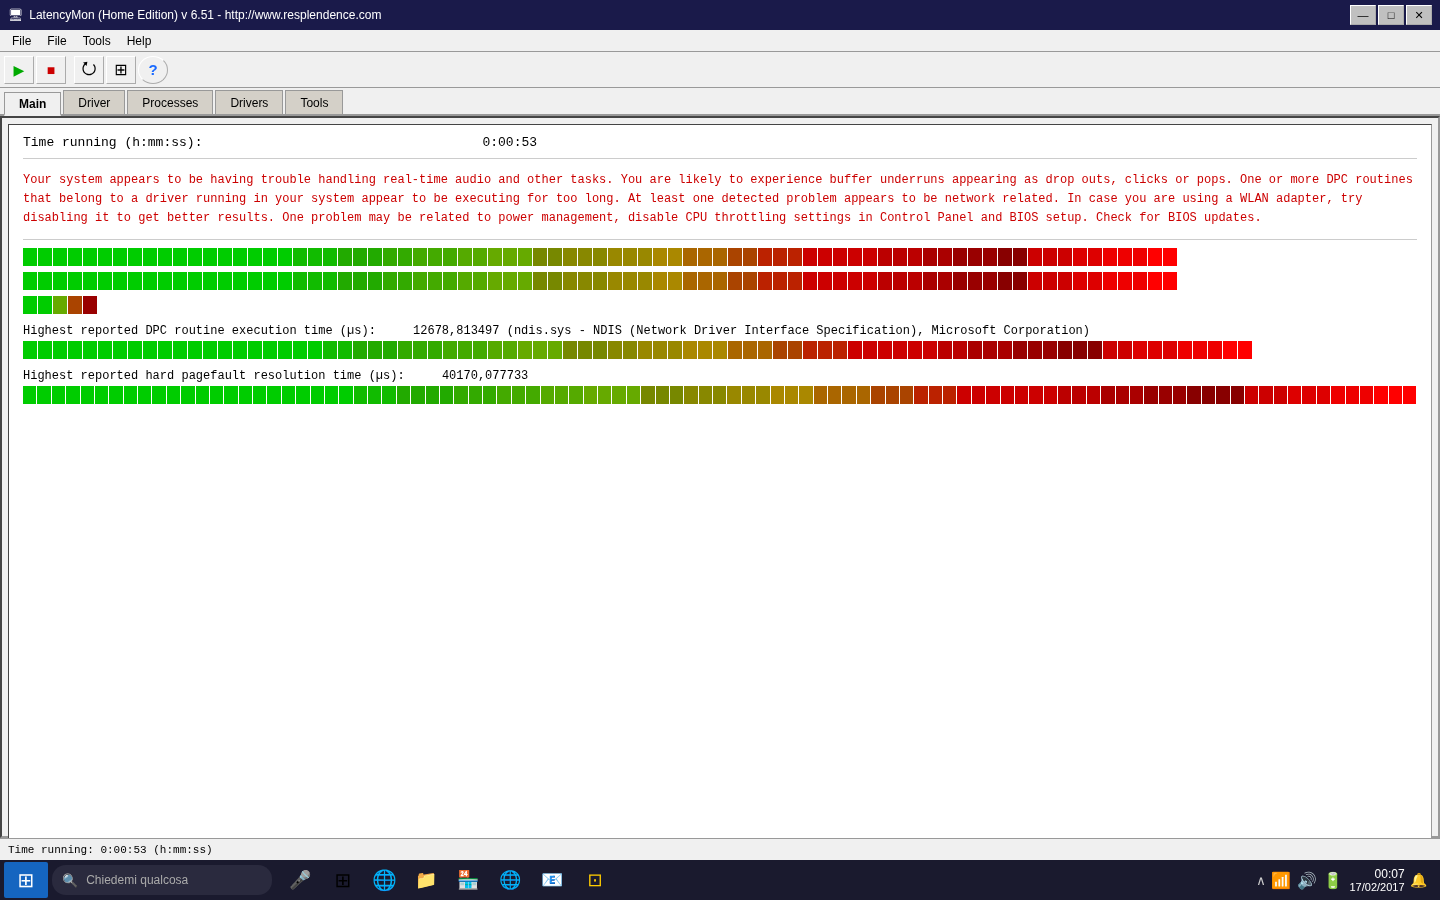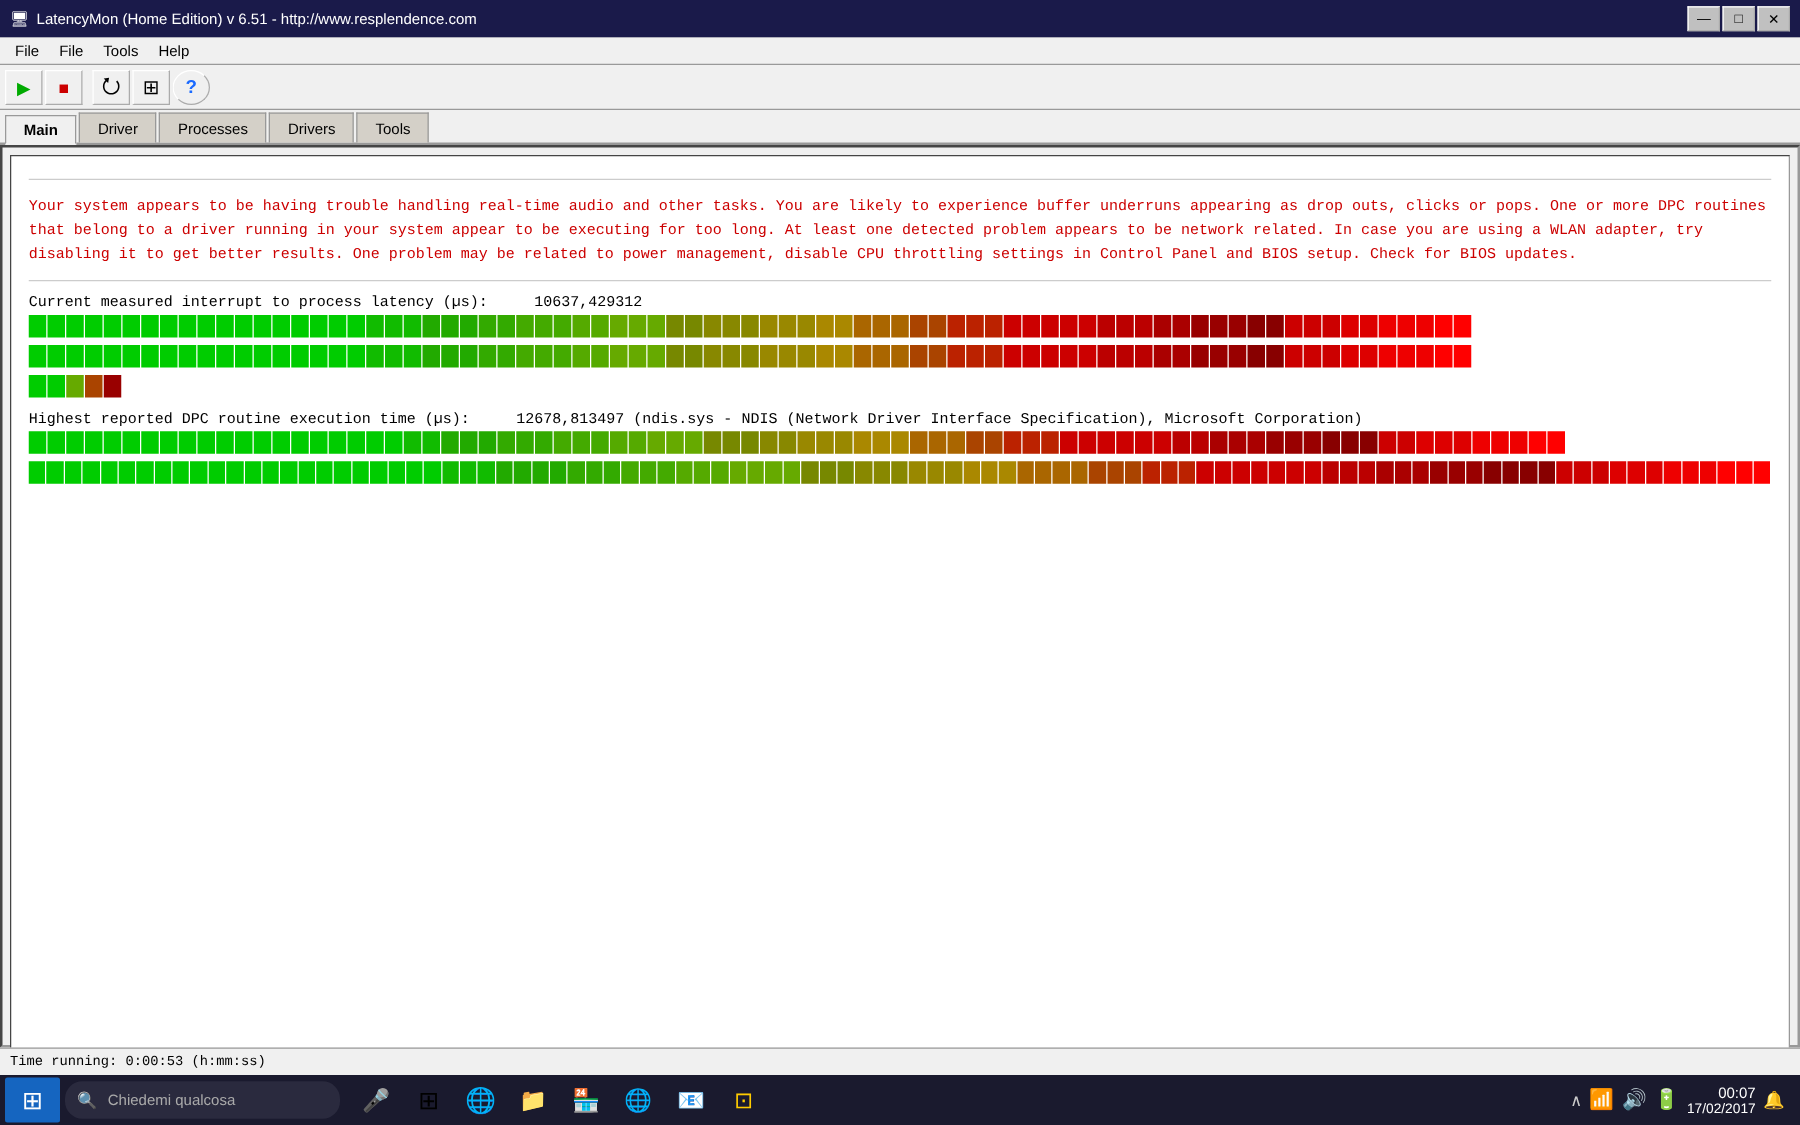--- a/index.html
+++ b/index.html
@@ -241,31 +241,31 @@
   <div class="tab active">Main</div>
   <div class="tab">Driver</div>
   <div class="tab">Processes</div>
   <div class="tab">Drivers</div>
   <div class="tab">Tools</div>
 </div>
 
 <div style="background:#f0f0f0; height: calc(900px - 30px - 22px - 36px - 28px - 22px - 40px); border: 2px inset #999; margin: 0;">
   <div class="content-area" style="height:100%; overflow-y:scroll;">
 
+    <div class="time-line">
+      <span>Time running (h:mm:ss):</span>
+      <span style="margin-left:80px;">0:00:53</span>
+    </div>
 
     <hr class="divider">
 
     <p class="warning-text">Your system appears to be having trouble handling real-time audio and other tasks. You are likely to experience buffer underruns appearing as drop outs, clicks or pops. One or more DPC routines that belong to a driver running in your system appear to be executing for too long. At least one detected problem appears to be network related. In case you are using a WLAN adapter, try disabling it to get better results. One problem may be related to power management, disable CPU throttling settings in Control Panel and BIOS setup. Check for BIOS updates.</p>
 
     <hr class="divider">
 
-    <div class="metric-label">
-      <span>Current measured interrupt to process latency (µs):</span>
-      <span style="margin-left:30px;">10637,429312</span>
-    </div>
     <div class="bar-container" id="bar0">
         <div class="bar-segment" style="background: rgb(0, 204, 0);"></div>
         <div class="bar-segment" style="background: rgb(0, 204, 0);"></div>
         <div class="bar-segment" style="background: rgb(0, 204, 0);"></div>
         <div class="bar-segment" style="background: rgb(0, 204, 0);"></div>
         <div class="bar-segment" style="background: rgb(0, 204, 0);"></div>
         <div class="bar-segment" style="background: rgb(0, 204, 0);"></div>
         <div class="bar-segment" style="background: rgb(0, 204, 0);"></div>
         <div class="bar-segment" style="background: rgb(0, 204, 0);"></div>
         <div class="bar-segment" style="background: rgb(0, 204, 0);"></div>
@@ -511,20 +511,24 @@
         <div class="bar-segment" style="background: rgb(221, 0, 0);"></div>
         <div class="bar-segment" style="background: rgb(221, 0, 0);"></div>
         <div class="bar-segment" style="background: rgb(238, 0, 0);"></div>
         <div class="bar-segment" style="background: rgb(238, 0, 0);"></div>
         <div class="bar-segment" style="background: rgb(238, 0, 0);"></div>
         <div class="bar-segment" style="background: rgb(255, 0, 0);"></div>
         <div class="bar-segment" style="background: rgb(255, 0, 0);"></div>
       </div>
 
 
+    <div class="metric-label">
+      <span>Highest reported hard pagefault resolution time (µs):</span>
+      <span style="margin-left:30px;">40170,077733</span>
+    </div>
     <div class="bar-container" id="bar5">
         <div class="bar-segment" style="background: rgb(0, 204, 0);"></div>
         <div class="bar-segment" style="background: rgb(0, 204, 0);"></div>
         <div class="bar-segment" style="background: rgb(0, 204, 0);"></div>
         <div class="bar-segment" style="background: rgb(0, 204, 0);"></div>
         <div class="bar-segment" style="background: rgb(0, 204, 0);"></div>
         <div class="bar-segment" style="background: rgb(0, 204, 0);"></div>
         <div class="bar-segment" style="background: rgb(0, 204, 0);"></div>
         <div class="bar-segment" style="background: rgb(0, 204, 0);"></div>
         <div class="bar-segment" style="background: rgb(0, 204, 0);"></div>

